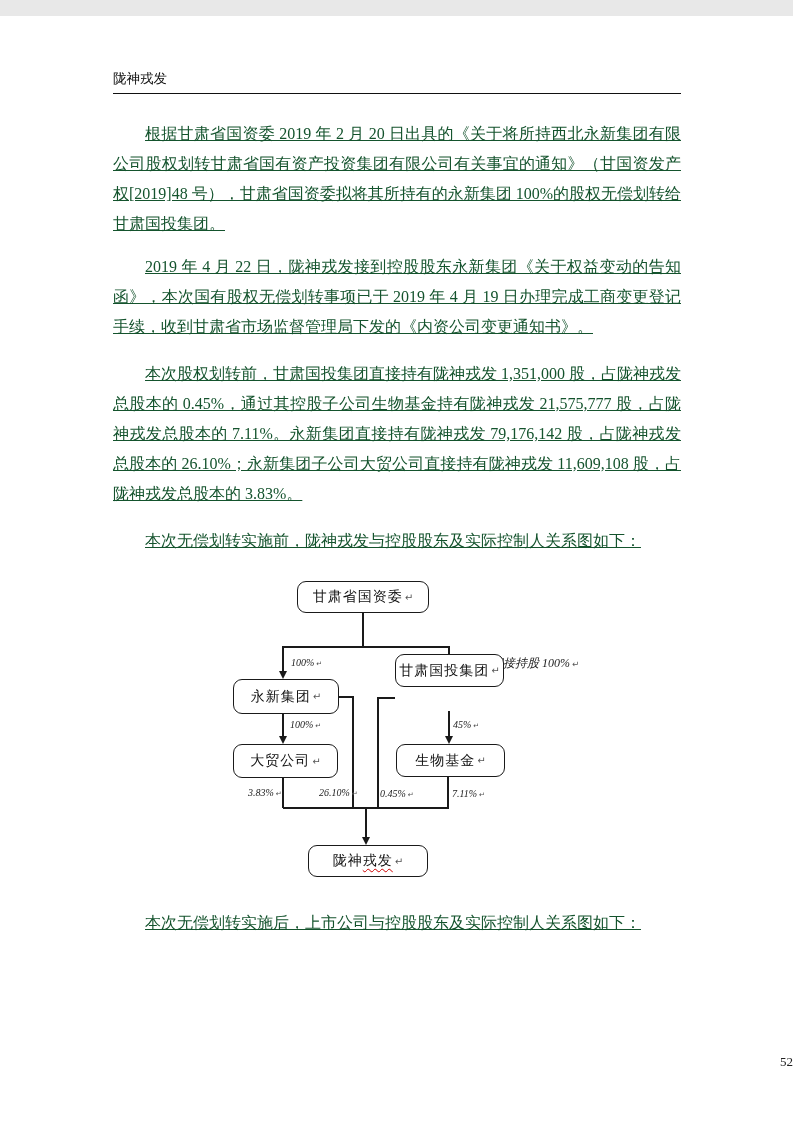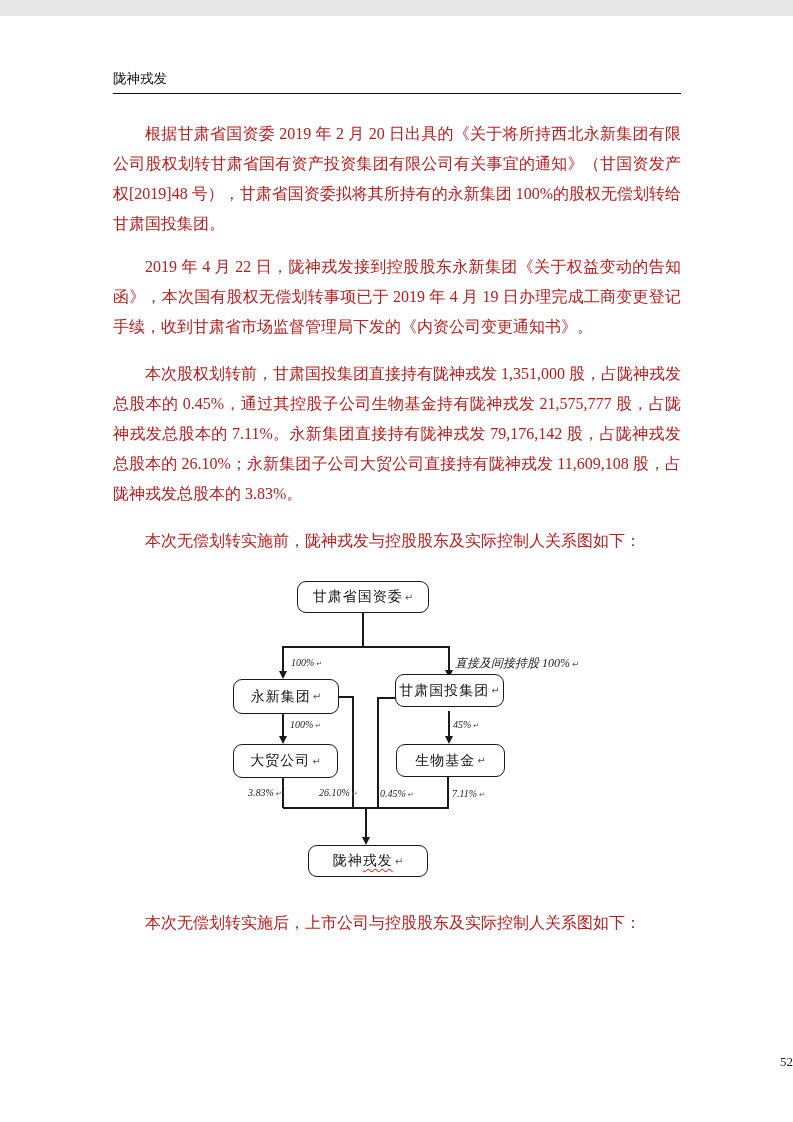--- a/index.html
+++ b/index.html
@@ -12,21 +12,21 @@
   .header {
     position:absolute; left:113px; top:54px; width:568px;
     display:flex; justify-content:space-between; align-items:flex-end;
     font-size:13.5px; padding-bottom:5px;
     border-bottom:1.6px solid #111;
   }
   .body-p {
     position:absolute; left:113px; width:568px; margin:0;
     font-size:16px; line-height:30px;
     text-align:justify; text-justify:inter-ideograph;
-    text-indent:32px; color:#b91c1c;
+    text-indent:32px; color:#14532d;text-decoration:underline;
   }
   .diagram { position:absolute; left:0; top:0; width:793px; height:1122px; }
   .node {
     position:absolute; box-sizing:border-box;
     border:1.5px solid #1a1a1a; border-radius:9px; background:#fff;
     display:flex; align-items:center; justify-content:center;
     font-size:14px; letter-spacing:1px; white-space:nowrap;
   }
   .ln  { position:absolute; background:#1a1a1a; }
   .arw {
@@ -97,21 +97,21 @@
     <div class="pct" style="left:452px;top:772px"><span>7.11%</span><span class="eol">↵</span></div>
 
     <div class="node" style="left:297px;top:565px;width:132px;height:32px">
       <span>甘肃省国资委</span>
         <span class="eol">↵</span>
     </div>
     <div class="node" style="left:233px;top:663px;width:106px;height:35px">
       <span>永新集团</span>
         <span class="eol">↵</span>
     </div>
-    <div class="node" style="left:395px;top:658px;width:109px;height:33px">
+    <div class="node" style="left:395px;top:638px;width:109px;height:33px">
       <span>甘肃国投集团</span>
         <span class="eol">↵</span>
     </div>
     <div class="node" style="left:233px;top:728px;width:105px;height:34px">
       <span>大贸公司</span>
         <span class="eol">↵</span>
     </div>
     <div class="node" style="left:396px;top:728px;width:109px;height:33px">
       <span>生物基金</span>
         <span class="eol">↵</span>

